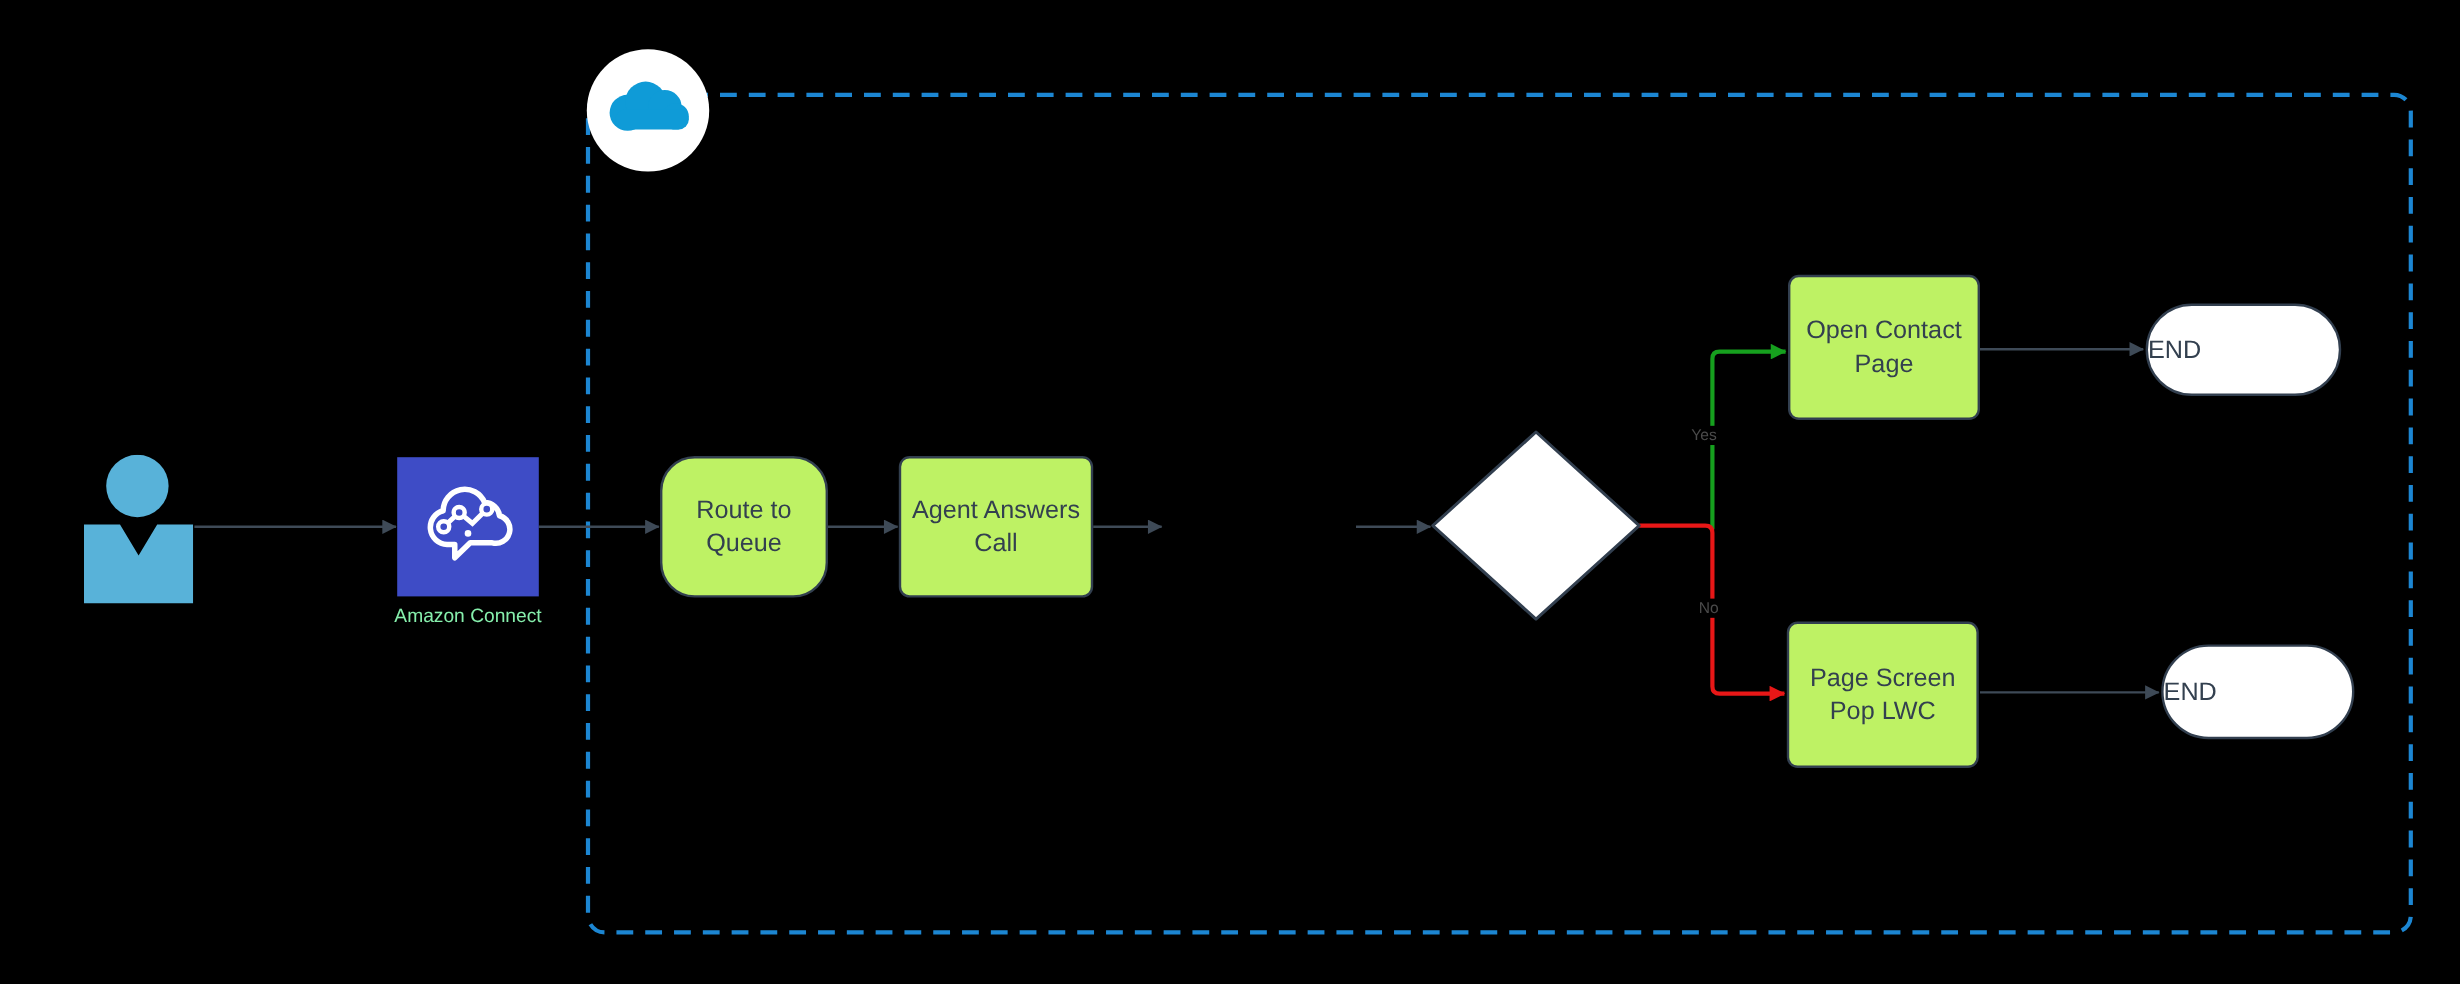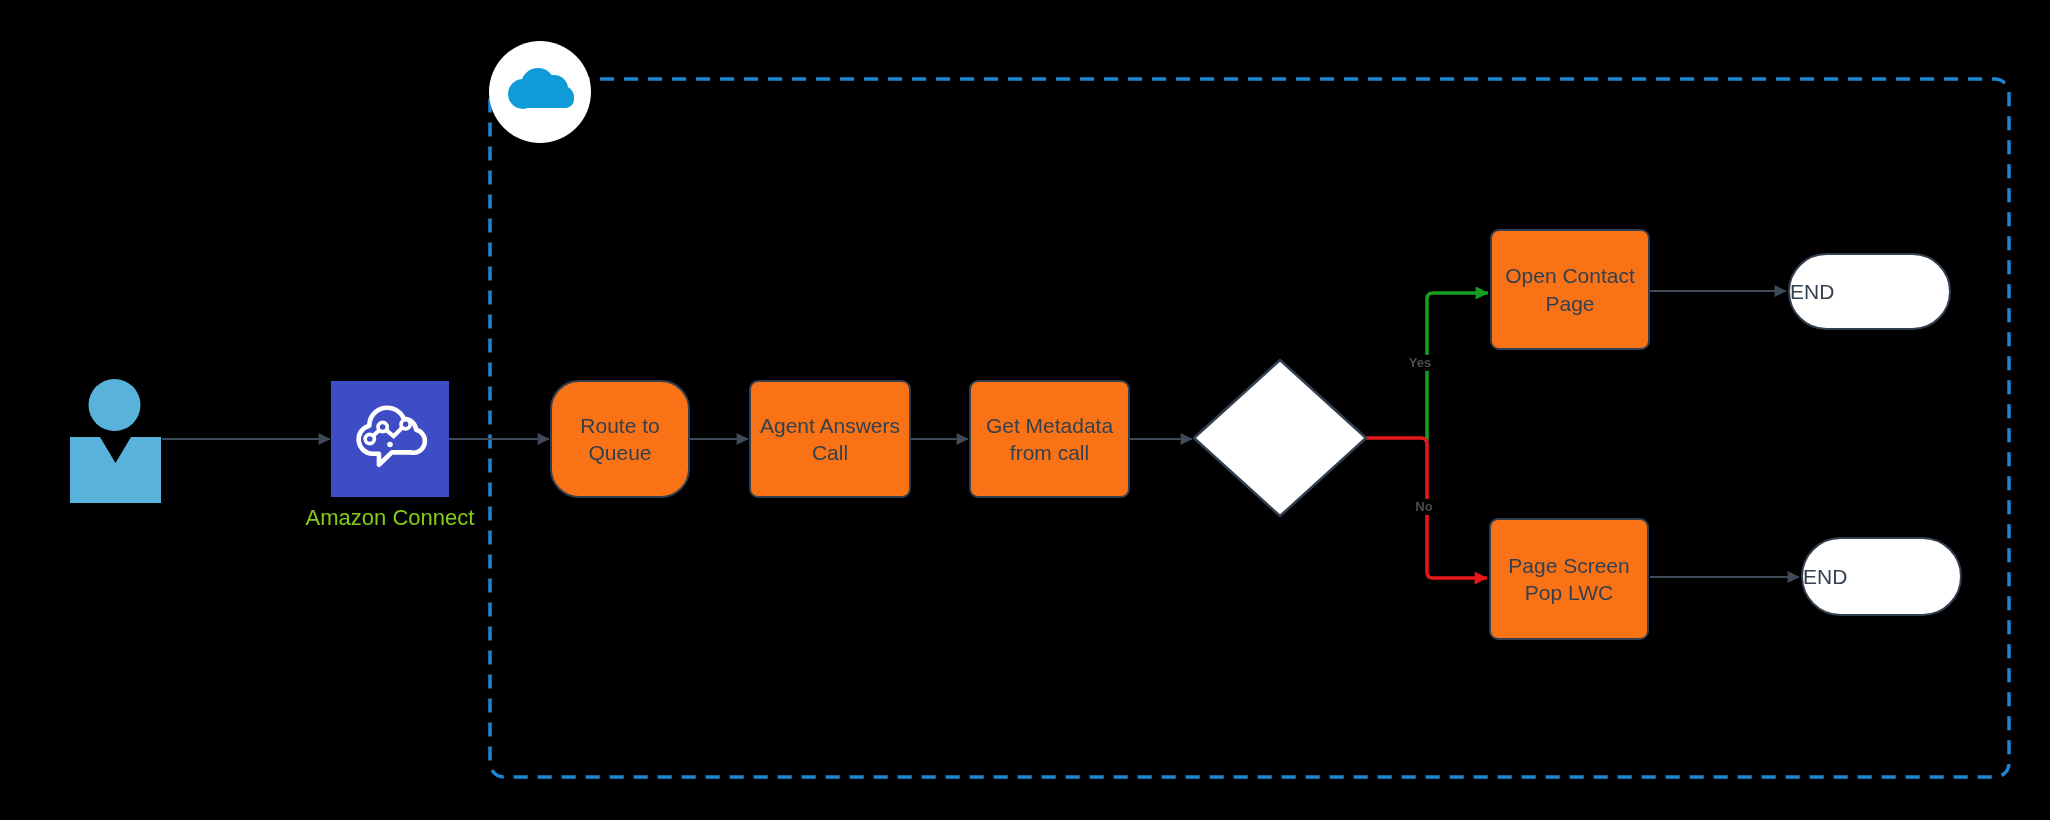--- a/index.html
+++ b/index.html
@@ -3,49 +3,49 @@
 <meta charset="utf-8">
 <style>
   html,body{margin:0;padding:0;background:#000;}
   .canvas{
     position:relative;width:2050px;height:820px;background:#000000;
     font-family:"Liberation Sans", sans-serif;overflow:hidden;
   }
   .layer{position:absolute;left:0;top:0;width:2050px;height:820px;}
   .node-label{color:#33404F;font-size:21px;line-height:1.3;text-align:center;}
   .box{
-    position:absolute;background:#f97316;border:2.5px solid #323F4F;border-radius:9px;
+    position:absolute;background:#bef264;border:2.5px solid #323F4F;border-radius:9px;
     display:flex;align-items:center;justify-content:flex-start;box-sizing:border-box;
     padding:4px 8px;
   }
   .stadium{
     position:absolute;background:#ffffff;border:2.5px solid #323F4F;
     display:flex;align-items:center;justify-content:flex-start;box-sizing:border-box;
   }
   .diamond-wrap{position:absolute;}
   .diamond-wrap svg{position:absolute;left:0;top:0;}
   .diamond-label{
     position:absolute;left:50%;top:50%;transform:translate(-50%,-50%);
     width:120px;
   }
   .person-wrap{position:absolute;}
   .connect-tile{
     position:absolute;background:#3E4CC6;display:flex;align-items:center;justify-content:center;
   }
   .caption{
-    position:absolute;color:#84cc16;font-size:22px;white-space:nowrap;
+    position:absolute;color:#86efac;font-size:16px;white-space:nowrap;
     transform:translateX(-50%);
   }
   .sf-badge{
     position:absolute;background:#ffffff;border-radius:50%;
     display:flex;align-items:center;justify-content:center;
   }
   .edge-label{
     position:absolute;transform:translate(-50%,-50%);
-    color:#4B4B4B;font-size:13px;font-weight:bold;background:#000000;
+    color:#4B4B4B;font-size:13px;font-weight:normal;background:#000000;
     padding:1px 3px;line-height:1.1;
   }
 </style>
 </head>
 <body>
 
 <div class="canvas">
 
   <svg class="layer" viewBox="0 0 2050 820">
     <defs>
@@ -107,23 +107,20 @@
   </div>
 
   <div class="box" style="left:550px;top:380px;width:140px;height:118px;border-radius:29px;">
     <span class="node-label">Route to Queue</span>
   </div>
 
   <div class="box" style="left:749px;top:380px;width:162px;height:118px;">
     <span class="node-label">Agent Answers Call</span>
   </div>
 
-  <div class="box" style="left:969px;top:380px;width:161px;height:118px;">
-    <span class="node-label">Get Metadata from call</span>
-  </div>
 
   <div class="diamond-wrap" style="left:1192px;top:358px;width:176px;height:160px;">
     <svg width="176" height="160" viewBox="0 0 176 160">
       <path d="M2 80 L88 2 L174 80 L88 158 Z" fill="#ffffff" stroke="#323F4F" stroke-width="2.5" stroke-linejoin="round"></path>
     </svg>
   </div>
 
   <div class="edge-label" style="left:1420px;top:363px;">Yes</div>
   <div class="edge-label" style="left:1424px;top:507px;">No</div>
 

